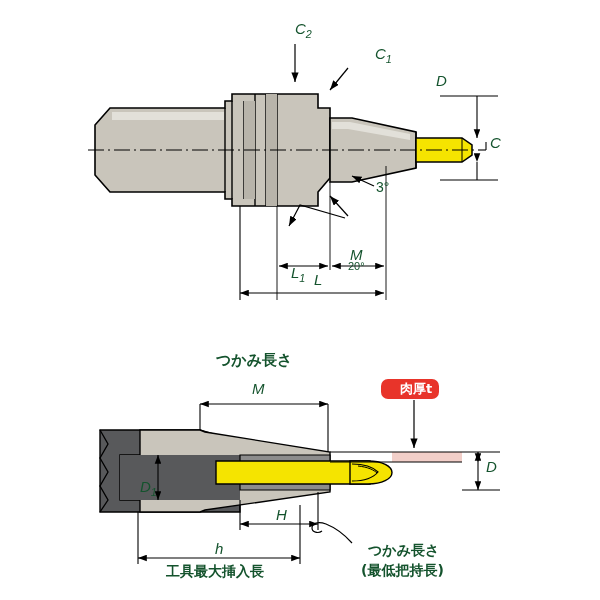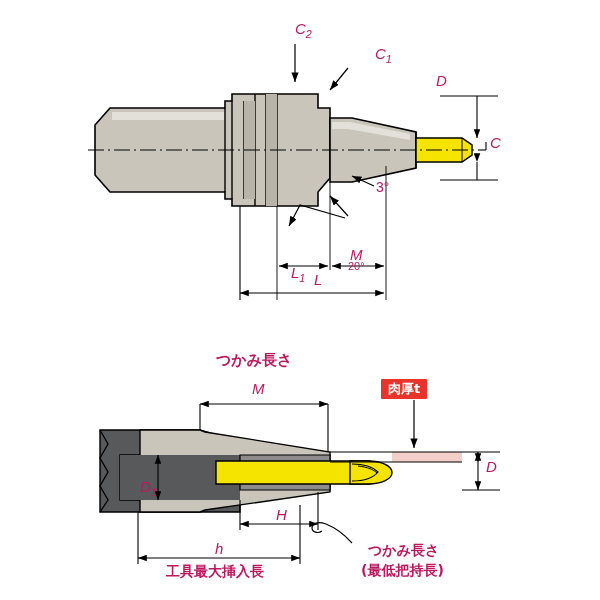--- a/index.html
+++ b/index.html
@@ -22,41 +22,41 @@
   svg.diagram {
     position: absolute;
     left: 0;
     top: 0;
     width: 600px;
     height: 600px;
   }
   .lbl {
     position: absolute;
     font-family: "Liberation Sans", sans-serif;
-    color: #be185d;
+    color: #14532d;
     white-space: nowrap;
     line-height: 1;
     text-align: center;
   }
   .italic { font-style: italic; }
   .sub {
     font-size: 0.72em;
     vertical-align: sub;
   }
   .jp { font-family: "DejaVu Sans", sans-serif; }
   .badge {
     position: absolute;
     background: #e8342a;
     color: #ffffff;
-    border-radius: 1px;
+    border-radius: 7px;
     font-family: "DejaVu Sans", sans-serif;
     font-weight: bold;
     text-align: center;
     line-height: 1;
-    padding: 3px 7px 4px 7px;
+    padding: 3px 7px 4px 19px;
     white-space: nowrap;
   }
 </style>
 </head>
 <body>
 
 <div id="stage">
 
   <svg class="diagram" viewBox="0 0 600 600">
     <defs>

